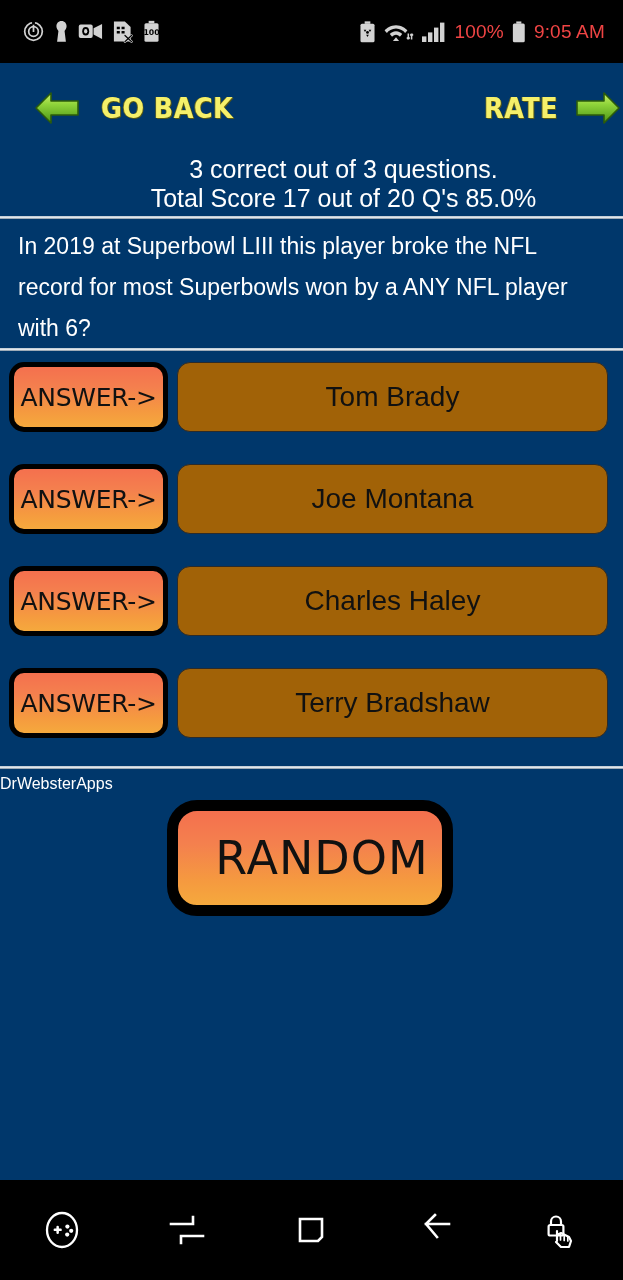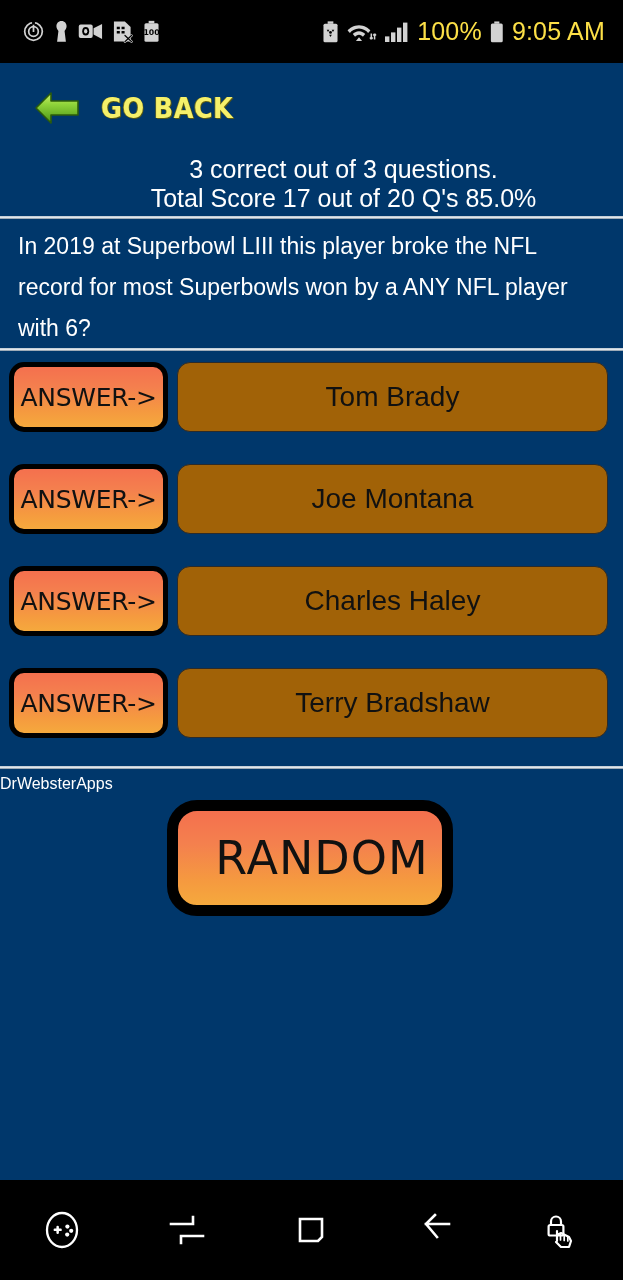--- a/index.html
+++ b/index.html
@@ -39,22 +39,22 @@
     align-items: center;
     gap: 7px;
     margin-left: auto;
     margin-right: 18px;
   }
   .sb-ico {
     display: block;
     fill: #d2d2d2;
   }
   .sb-text {
-    color: #fde047;
-    font-size: 25px;
+    color: #ef4444;
+    font-size: 19px;
     letter-spacing: 0.2px;
     white-space: nowrap;
   }
 
   
   .topnav {
     position: absolute;
     top: 63px; left: 4px;
     width: 623px;
     height: 90px;
@@ -301,20 +301,33 @@
             <stop offset="0%" stop-color="#cdf06a"></stop>
             <stop offset="38%" stop-color="#8fd43a"></stop>
             <stop offset="100%" stop-color="#4a9415"></stop>
           </linearGradient>
         </defs>
         <path d="M2 22 L17 7 L17 15 L44 15 L44 29 L17 29 L17 37 Z" fill="url(#grnL)" stroke="#2c5c0a" stroke-width="1.6" stroke-linejoin="round"></path>
       </svg>
       <span class="nav-label">GO BACK</span>
     </div>
 
+    <div class="nav-btn nav-rate">
+      <span class="nav-label">RATE</span>
+      <svg width="46" height="44" viewBox="0 0 46 44">
+        <defs>
+          <linearGradient id="grnR" x1="0" y1="0" x2="0" y2="1">
+            <stop offset="0%" stop-color="#cdf06a"></stop>
+            <stop offset="38%" stop-color="#8fd43a"></stop>
+            <stop offset="100%" stop-color="#4a9415"></stop>
+          </linearGradient>
+        </defs>
+        <path d="M44 22 L29 7 L29 15 L2 15 L2 29 L29 29 L29 37 Z" fill="url(#grnR)" stroke="#2c5c0a" stroke-width="1.6" stroke-linejoin="round"></path>
+      </svg>
+    </div>
   </div>
 
   <div class="score-block">
     <span class="score-line">3 correct out of 3 questions.</span>
     <span class="score-line">Total Score 17 out of 20 Q's  85.0%</span>
   </div>
 
   <div class="divider" style="top:216px;"></div>
 
   <div class="question">In 2019 at Superbowl LIII this player broke the NFL record for most Superbowls won by a ANY NFL player with 6?</div>

